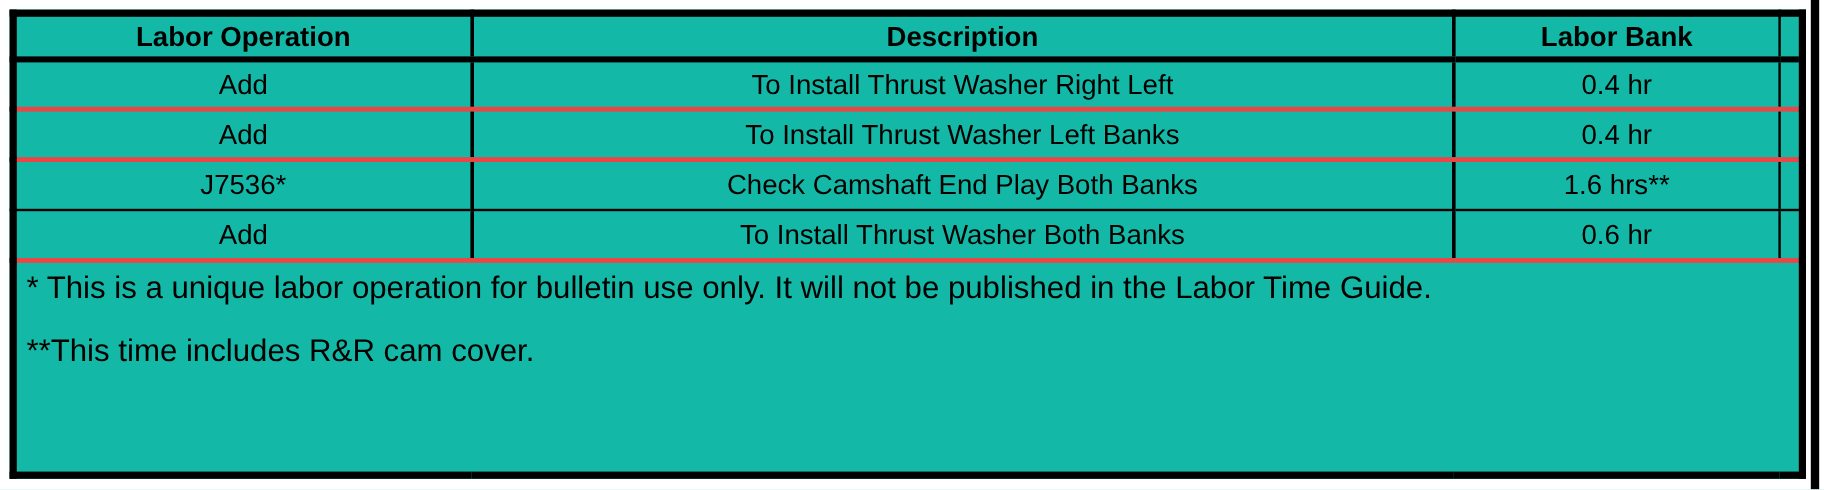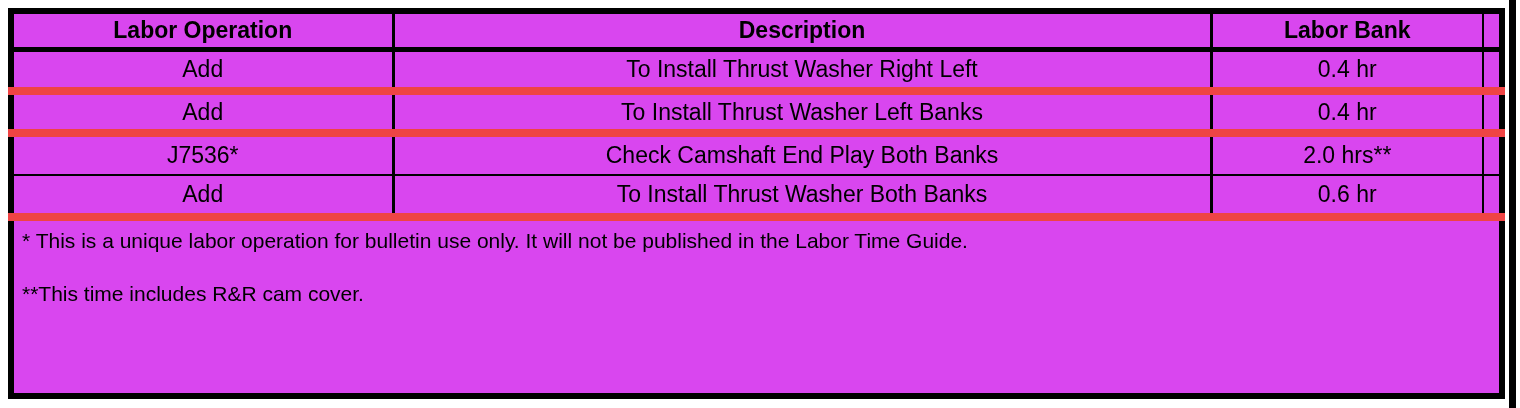--- a/index.html
+++ b/index.html
@@ -27,21 +27,21 @@
   }
   table.labor {
     position: absolute;
     left: 8px;
     top: 8px;
     width: 1497px;
     height: 391px;
     border-collapse: collapse;
     table-layout: fixed;
     border: 6px solid #000000;
-    background: #d946ef;
+    background: #14b8a6;
   }
   col.c1 { width: 382px; }
   col.c2 { width: 818px; }
   col.c3 { width: 272px; }
   col.c4 { width: 19px; }
 
   th, td {
     font-size: 23px;
     text-align: center;
     vertical-align: middle;
@@ -53,29 +53,29 @@
 
   
   .b-desc, .b-time { border-left: 3px solid #000000; }
   .b-empty { border-left: 2px solid #000000; }
 
   
   tr.hdr    { height: 38px; }
   tr.hdr th { border-bottom: 5px solid #000000; }
   tr.row    { height: 42px; }
   tr.sep-thin  td { border-bottom: 2px solid #000000; }
-  tr.sep-thick td { border-bottom: 8px solid #ef4444; }
+  tr.sep-thick td { border-bottom: 4px solid #ef4444; }
 
   tr.footer td {
     text-align: left;
     vertical-align: top;
     white-space: normal;
     padding: 7px 8px 6px 8px;
   }
-  .footnote { font-size: 21px; line-height: 26px; }
+  .footnote { font-size: 26px; line-height: 26px; }
   .footnote + .footnote { margin-top: 27px; }
 </style>
 </head>
 <body>
 
 <div class="page">
 
   <table class="labor">
     <colgroup>
       <col class="c1">
@@ -104,21 +104,21 @@
     <tr class="row sep-thick">
       <td>Add</td>
       <td class="b-desc">To Install Thrust Washer Left Banks</td>
       <td class="b-time">0.4 hr</td>
       <td class="b-empty"></td>
     </tr>
 
     <tr class="row sep-thin">
       <td>J7536*</td>
       <td class="b-desc">Check Camshaft End Play Both Banks</td>
-      <td class="b-time">2.0 hrs**</td>
+      <td class="b-time">1.6 hrs**</td>
       <td class="b-empty"></td>
     </tr>
 
     <tr class="row sep-thick">
       <td>Add</td>
       <td class="b-desc">To Install Thrust Washer Both Banks</td>
       <td class="b-time">0.6 hr</td>
       <td class="b-empty"></td>
     </tr>
 

